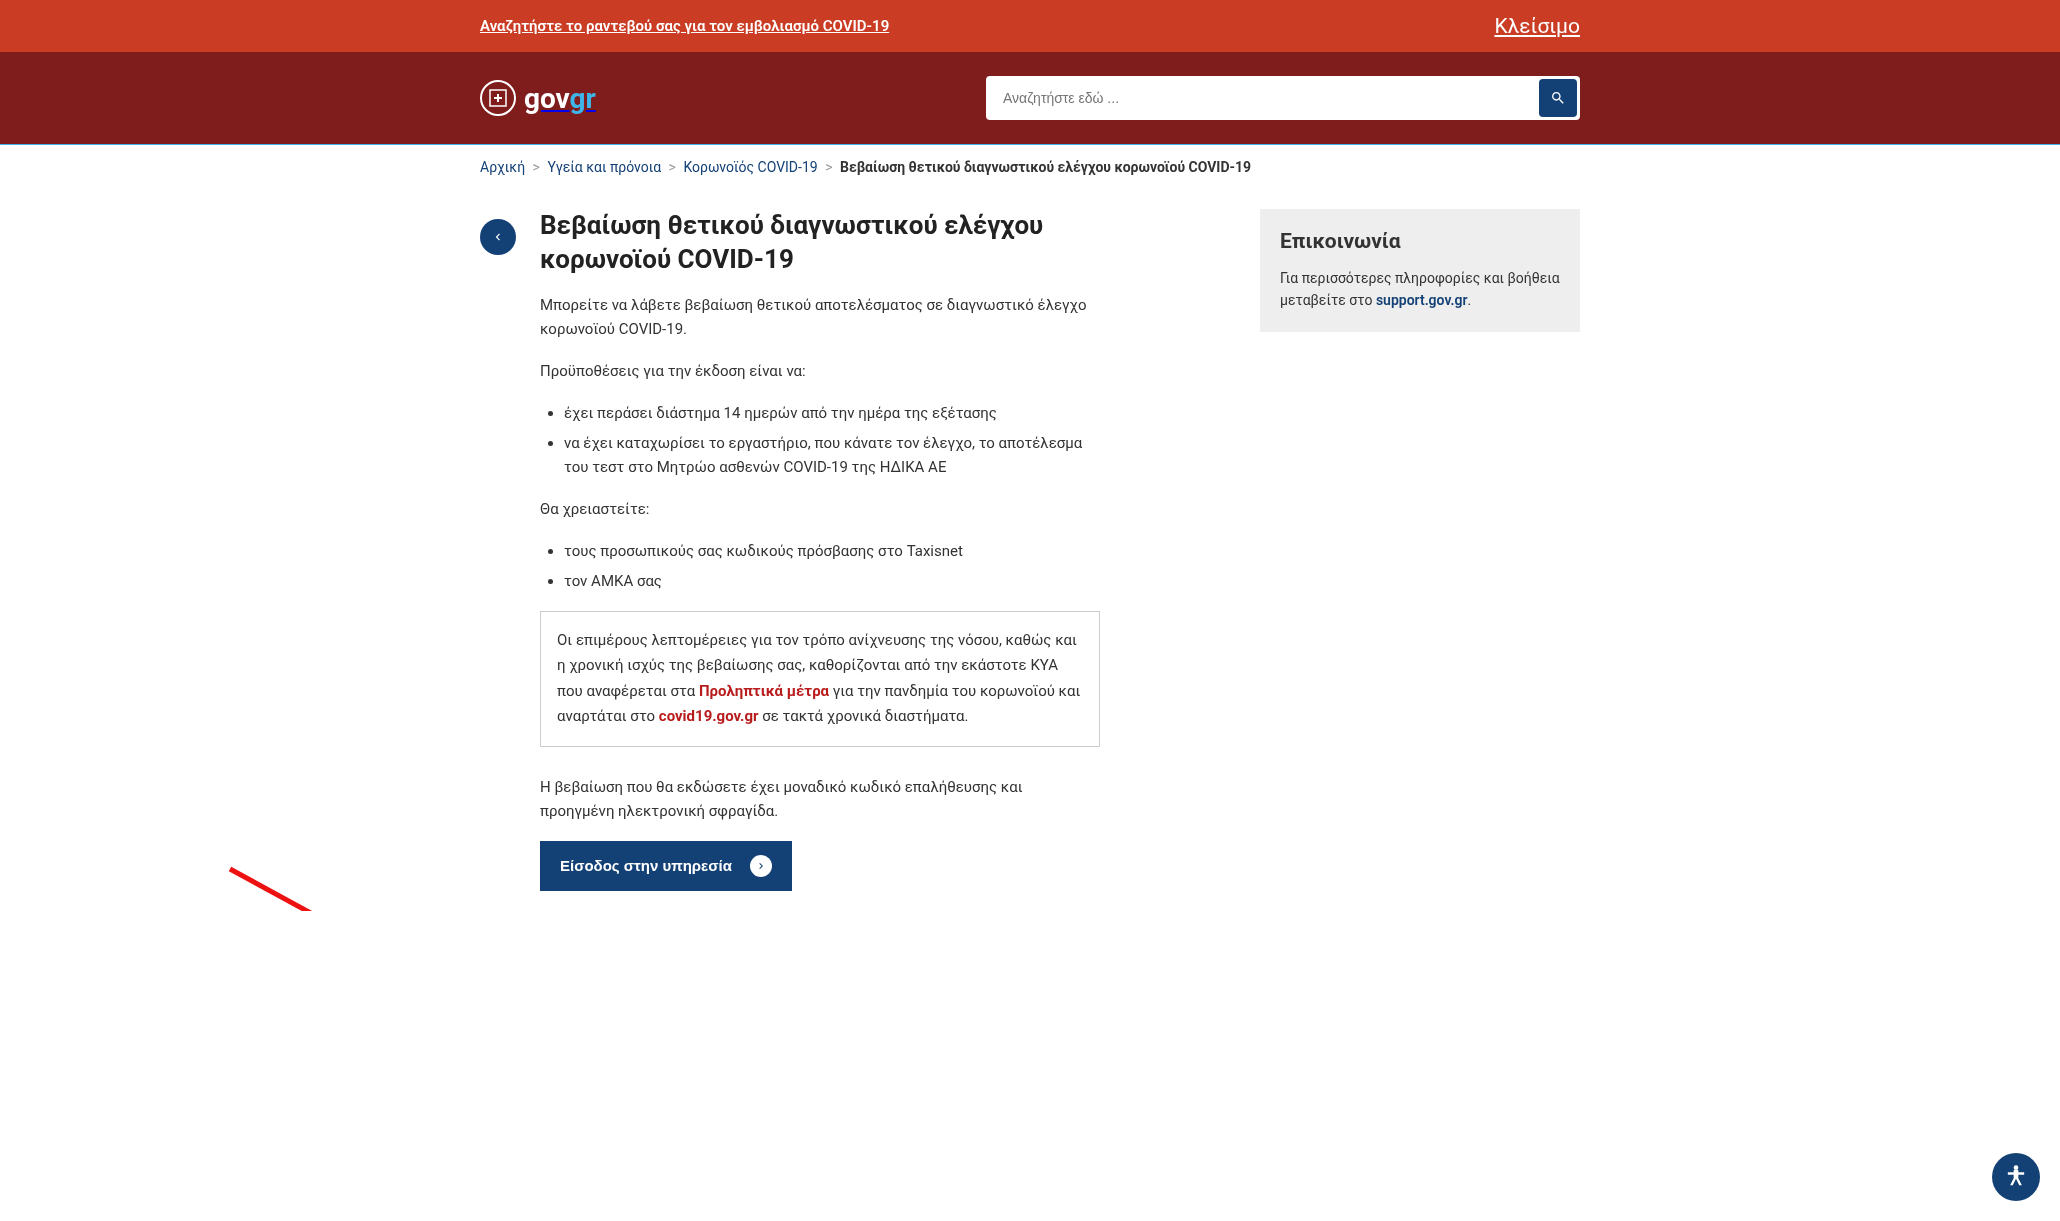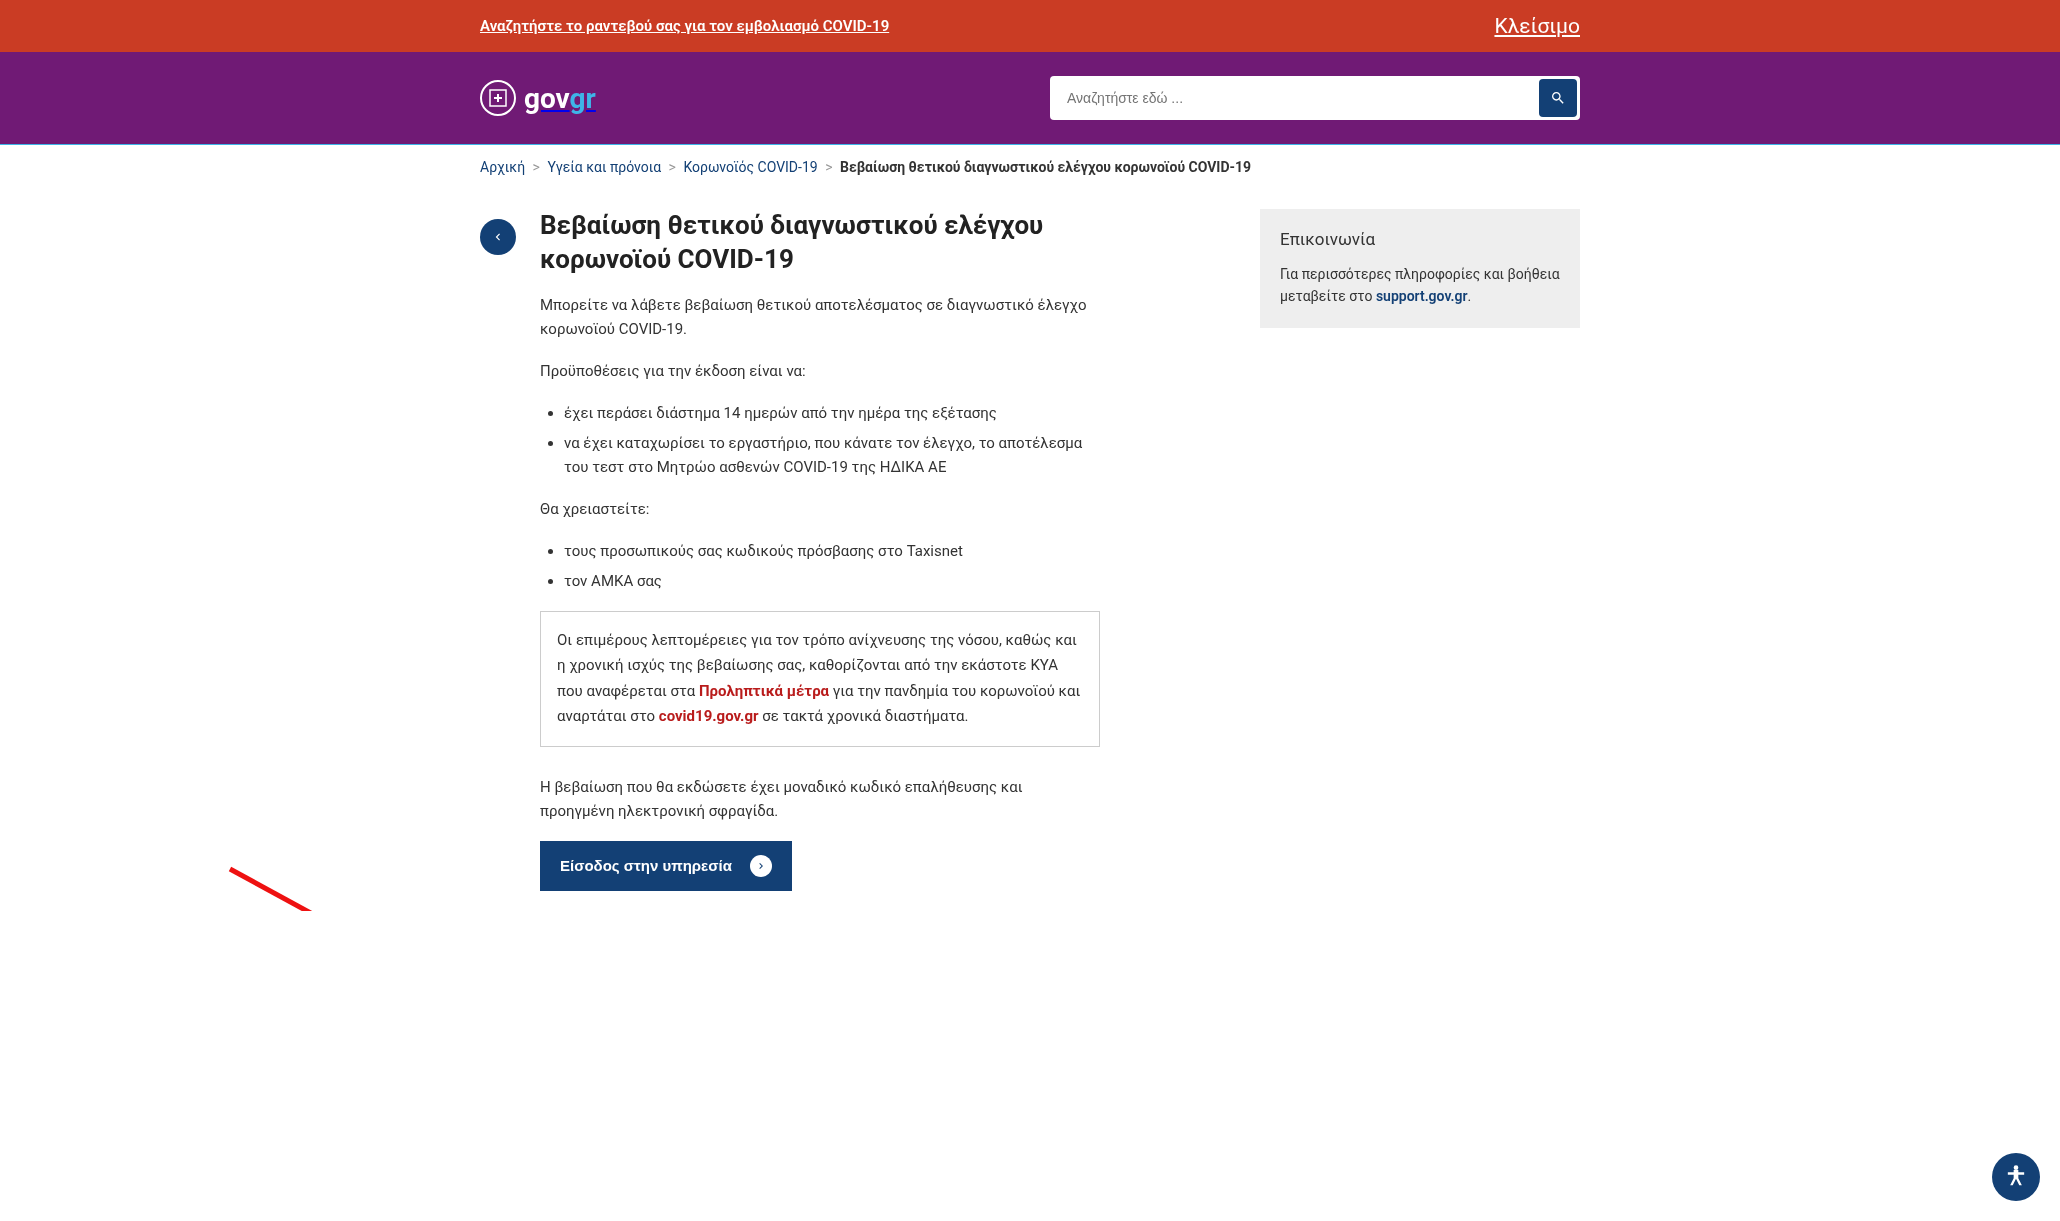--- a/index.html
+++ b/index.html
@@ -3,29 +3,29 @@
   <meta charset="utf-8">
   <style>
     * { margin: 0; padding: 0; box-sizing: border-box; }
     body { font-family: -apple-system, BlinkMacSystemFont, "Segoe UI", Roboto, Arial, sans-serif; background: #fff; color: #333; }
     
     .alert-banner { background: #ca3c24; color: #fff; padding: 14px 0; }
     .alert-content { max-width: 1140px; margin: 0 auto; padding: 0 20px; display: flex; justify-content: space-between; align-items: center; }
     .alert-link { color: #ffffff; text-decoration: underline; font-size: 15px; font-weight: 600; }
     .alert-close { color: #fff; text-decoration: underline; font-size: 21px; cursor: pointer; }
     
-    .header { background: #701a75; padding: 24px 0; }
+    .header { background: #7f1d1d; padding: 24px 0; }
     .header-content { max-width: 1140px; margin: 0 auto; padding: 0 20px; display: flex; justify-content: space-between; align-items: center; }
     .logo { display: flex; align-items: center; gap: 8px; }
     .logo-emblem { width: 36px; height: 36px; border: 2px solid #fff; border-radius: 50%; display: flex; align-items: center; justify-content: center; color: #fff; font-size: 10px; }
     .logo-text { font-size: 28px; font-weight: 700; }
     .logo-gov { color: #fff; }
     .logo-gr { color: #3eb5e8; }
     
-    .search-container { background: #fff; border-radius: 4px; padding: 3px; display: flex; align-items: center; width: 530px; }
+    .search-container { background: #fff; border-radius: 4px; padding: 3px; display: flex; align-items: center; width: 594px; }
     .search-input { flex: 1; border: none; outline: none; padding: 10px 14px; font-size: 14px; color: #666; }
     .search-btn { background: #134075; border: none; border-radius: 4px; width: 38px; height: 38px; cursor: pointer; display: flex; align-items: center; justify-content: center; }
     .search-btn svg { fill: #fff; }
     
     .thin-line { height: 1px; background: #3eb5e8; }
     
     .breadcrumb { max-width: 1140px; margin: 0 auto; padding: 14px 20px; font-size: 14px; color: #666; }
     .breadcrumb a { color: #134075; text-decoration: none; }
     .breadcrumb .current { font-weight: 700; color: #333; }
     .breadcrumb .sep { color: #999; margin: 0 4px; }
@@ -41,21 +41,21 @@
     .article li { font-size: 15px; line-height: 1.6; color: #333; margin-bottom: 6px; }
     
     .info-box { border: 1px solid #ccc; padding: 16px; margin: 10px 0 28px 0; font-size: 15px; line-height: 1.7; color: #333; }
     .info-box a { color: #b91c1c; font-weight: 700; text-decoration: none; }
     
     .cta-btn { background: #134075; color: #fff; border: none; padding: 14px 20px; font-size: 15px; font-weight: 600; cursor: pointer; display: inline-flex; align-items: center; gap: 18px; }
     .cta-arrow { width: 22px; height: 22px; background: #fff; border-radius: 50%; display: flex; align-items: center; justify-content: center; }
     
     .sidebar { width: 320px; }
     .sidebar-box { background: #eee; padding: 20px; }
-    .sidebar-box h3 { font-size: 17px; font-weight: 400; color: #333; margin-bottom: 14px; }
+    .sidebar-box h3 { font-size: 21px; font-weight: 700; color: #333; margin-bottom: 14px; }
     .sidebar-box p { font-size: 14px; line-height: 1.6; color: #333; }
     .sidebar-box a { color: #134075; font-weight: 600; text-decoration: none; }
     
     .annotation-arrow { position: absolute; pointer-events: none; }
     
     .a11y-btn { position: fixed; bottom: 20px; right: 20px; width: 48px; height: 48px; background: #134075; border-radius: 50%; display: flex; align-items: center; justify-content: center; cursor: pointer; }
     .a11y-btn svg { fill: #fff; }
     
     .content-wrap { position: relative; }
   </style>

